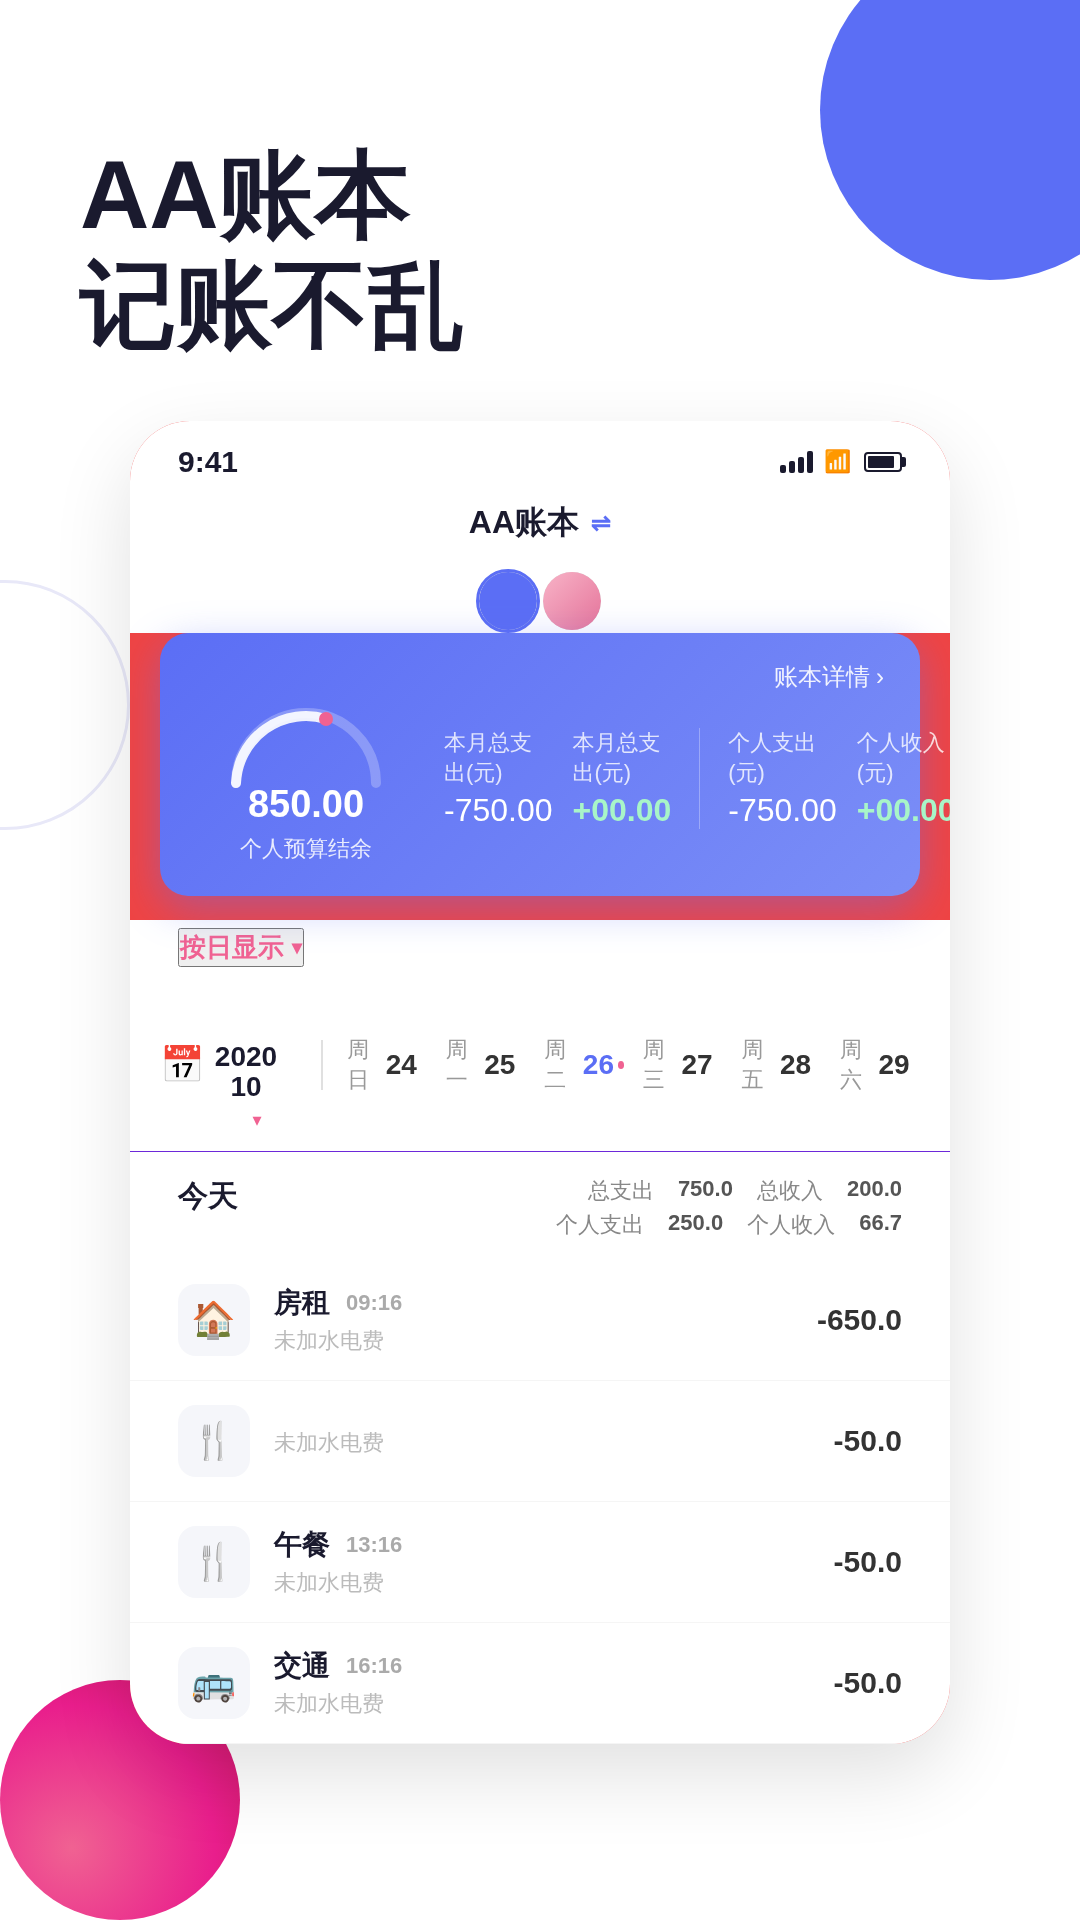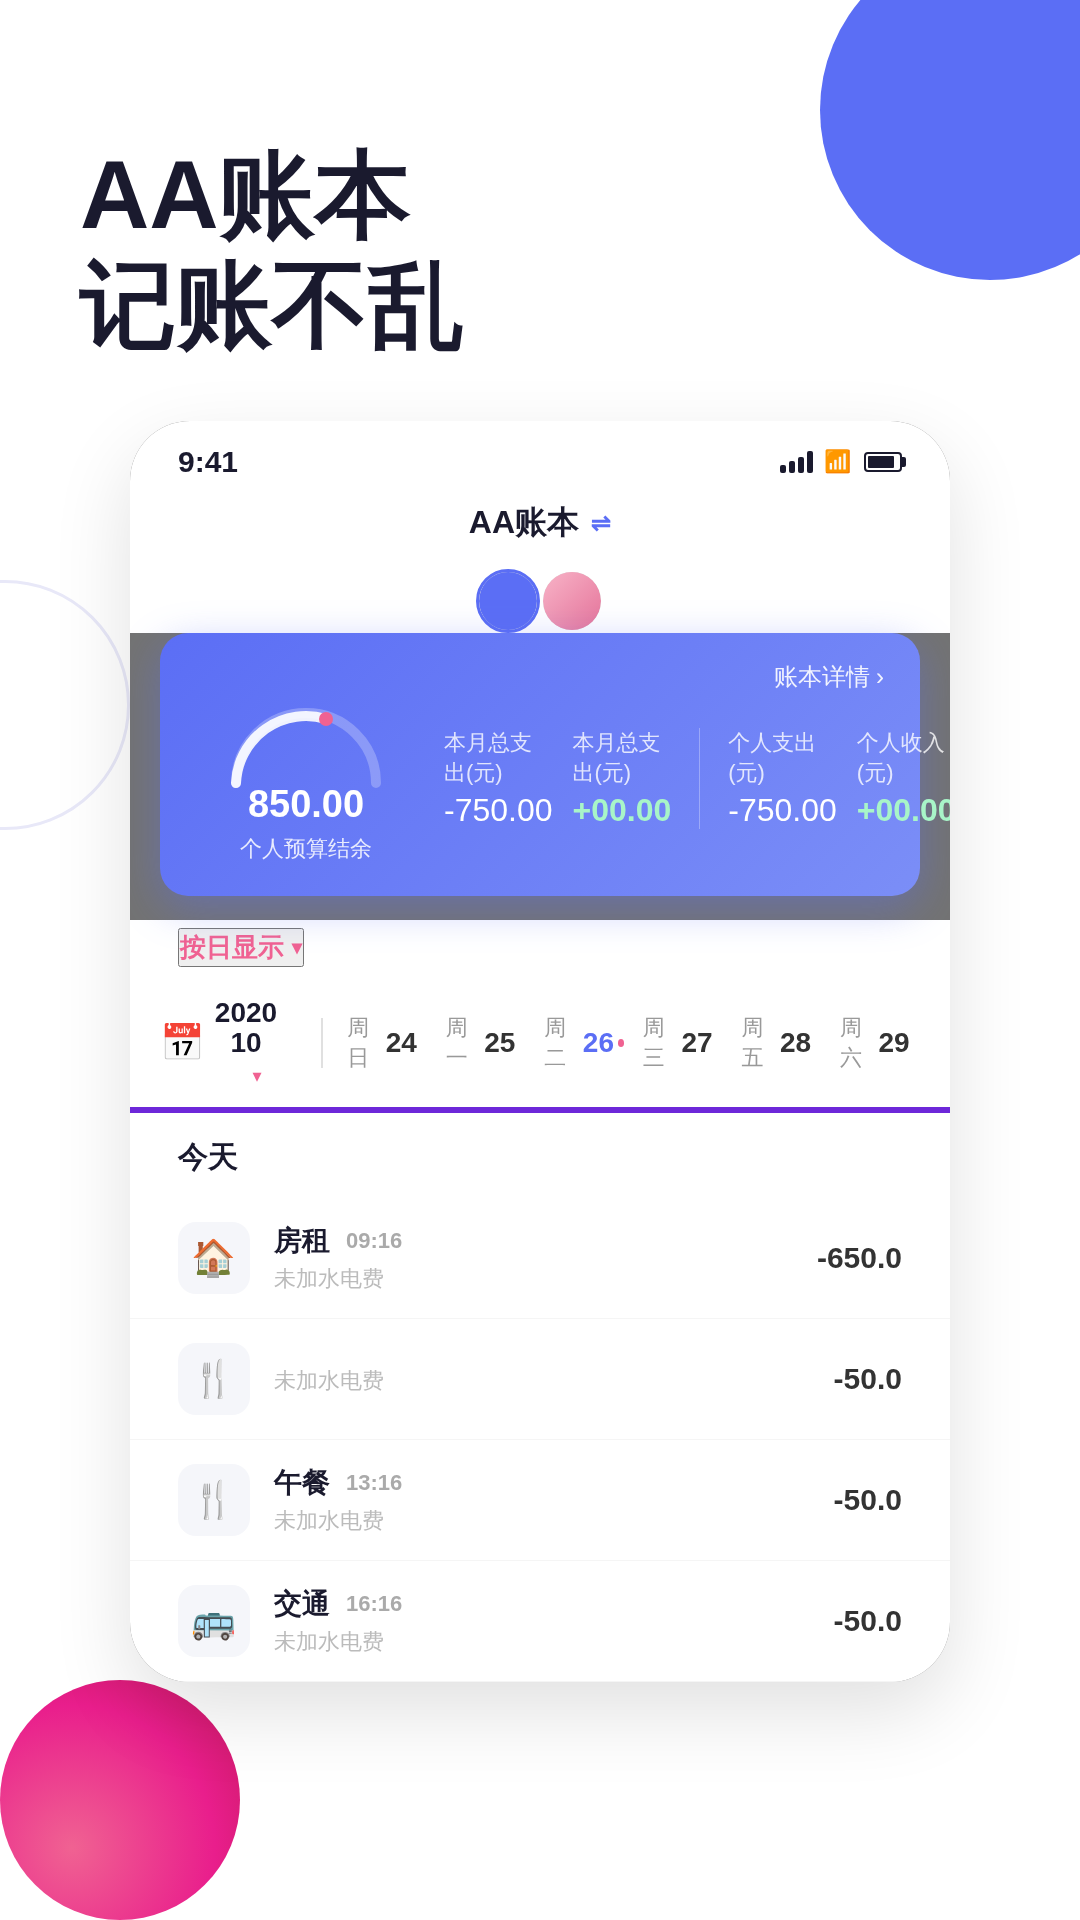--- a/index.html
+++ b/index.html
@@ -47,21 +47,21 @@
       color: #1a1a2e;
       line-height: 1.15;
     }
 
     
     .phone-container {
       position: relative;
       z-index: 2;
       margin: 0 auto;
       width: 820px;
-      background: #737373;
+      background: #ef4444;
       border-radius: 60px;
       box-shadow: 0 30px 80px rgba(0,0,0,0.12);
       overflow: hidden;
       min-height: 1100px;
     }
 
     
     .status-bar {
       display: flex;
       justify-content: space-between;
@@ -304,20 +304,21 @@
     .year-month {
       display: flex;
       flex-direction: column;
       align-items: center;
     }
     .year-text {
       font-size: 28px;
       font-weight: 700;
       color: #1a1a2e;
       line-height: 1;
+      margin-top: 44px;
     }
     .month-row {
       display: flex;
       align-items: flex-end;
       gap: 6px;
       flex-direction: column;
     }
     .month-text {
       font-size: 28px;
       font-weight: 700;
@@ -363,21 +364,21 @@
       width: 8px;
       height: 8px;
       border-radius: 50%;
       background: #f06292;
     }
 
     
     .today-section {
       background: #fff;
       padding: 24px 48px 16px 48px;
-      border-top: 6px solid #6d28d9;
+      border-top: 1px solid #6d28d9;
     }
     .today-header {
       display: flex;
       justify-content: space-between;
       align-items: flex-start;
       margin-bottom: 4px;
     }
     .today-label {
       font-size: 30px;
       font-weight: 700;
@@ -608,20 +609,34 @@
       <span class="day-name">周六</span>
       <span class="day-num">29</span>
       <span style="width:8px;height:8px;display:inline-block;"></span>
     </div>
       </div>
   </div>
 
   <div class="today-section">
     <div class="today-header">
       <span class="today-label">今天</span>
+      <div class="today-stats-right">
+        <div class="today-stat-line">
+          <span class="today-stat-item">总支出</span>
+          <span class="today-stat-value">750.0</span>
+          <span class="today-stat-item">总收入</span>
+          <span class="today-stat-value">200.0</span>
+        </div>
+        <div class="today-stat-line">
+          <span class="today-stat-item">个人支出</span>
+          <span class="today-stat-value">250.0</span>
+          <span class="today-stat-item">个人收入</span>
+          <span class="today-stat-value">66.7</span>
+        </div>
+      </div>
     </div>
   </div>
 
   <div class="transaction-list" id="transaction-list">
   <div class="transaction-row">
       <div class="trans-icon-wrap">
         <span class="trans-icon">🏠</span>
       </div>
       <div class="trans-details">
         <div class="trans-name">

